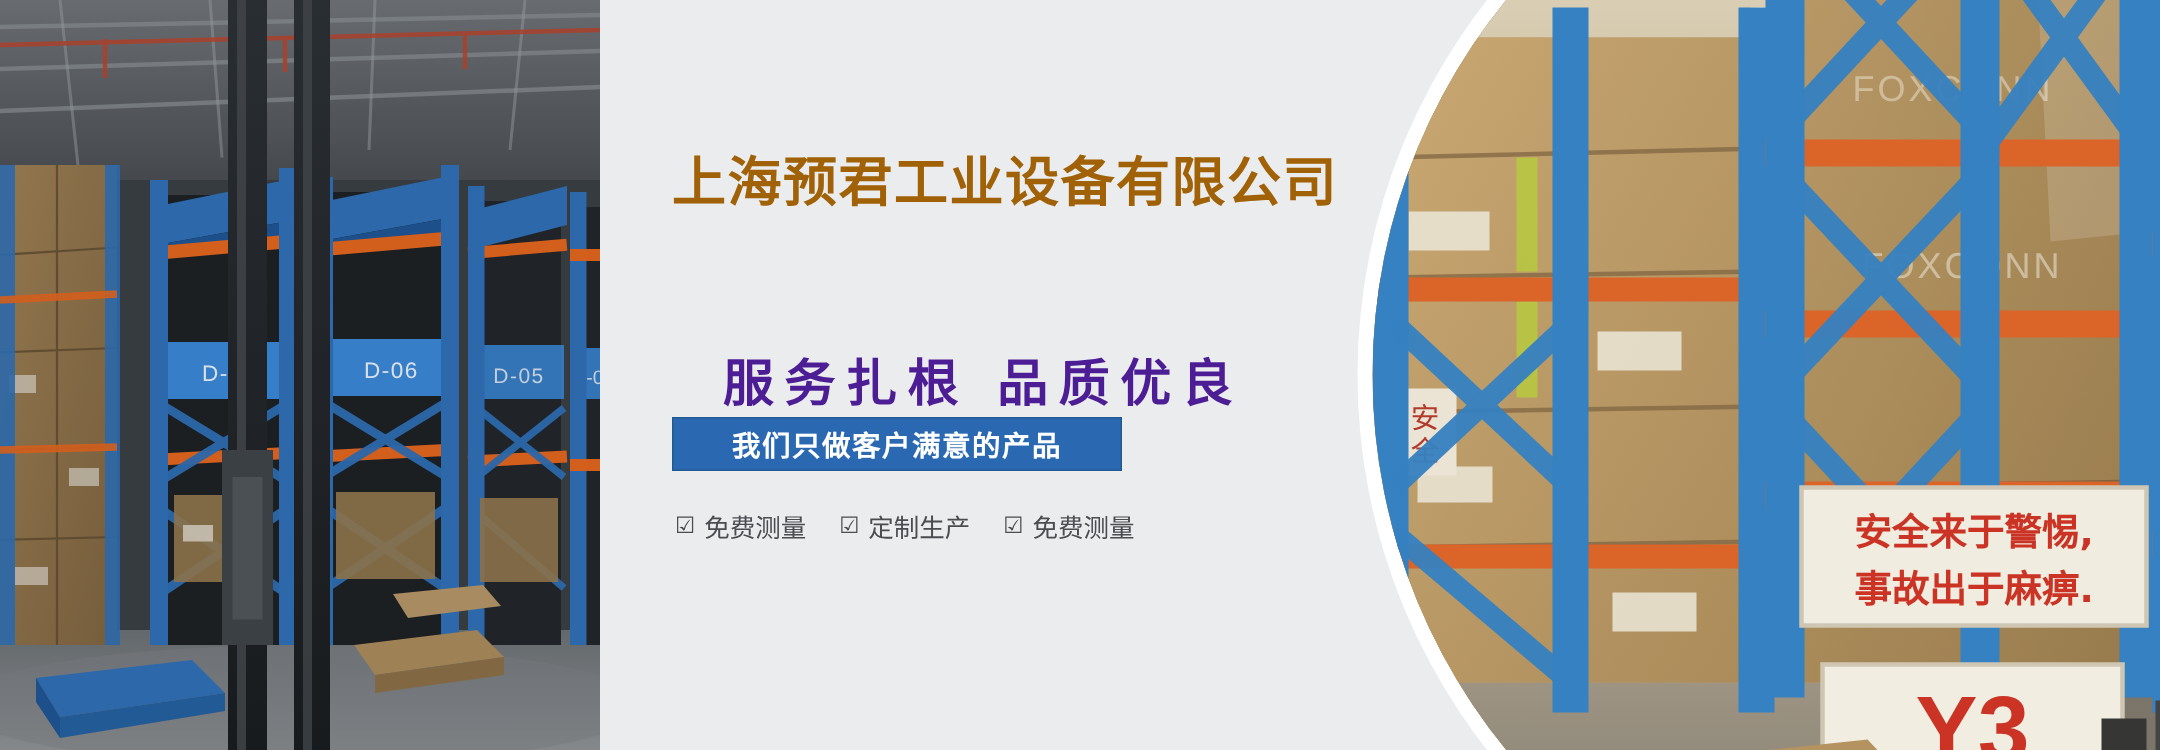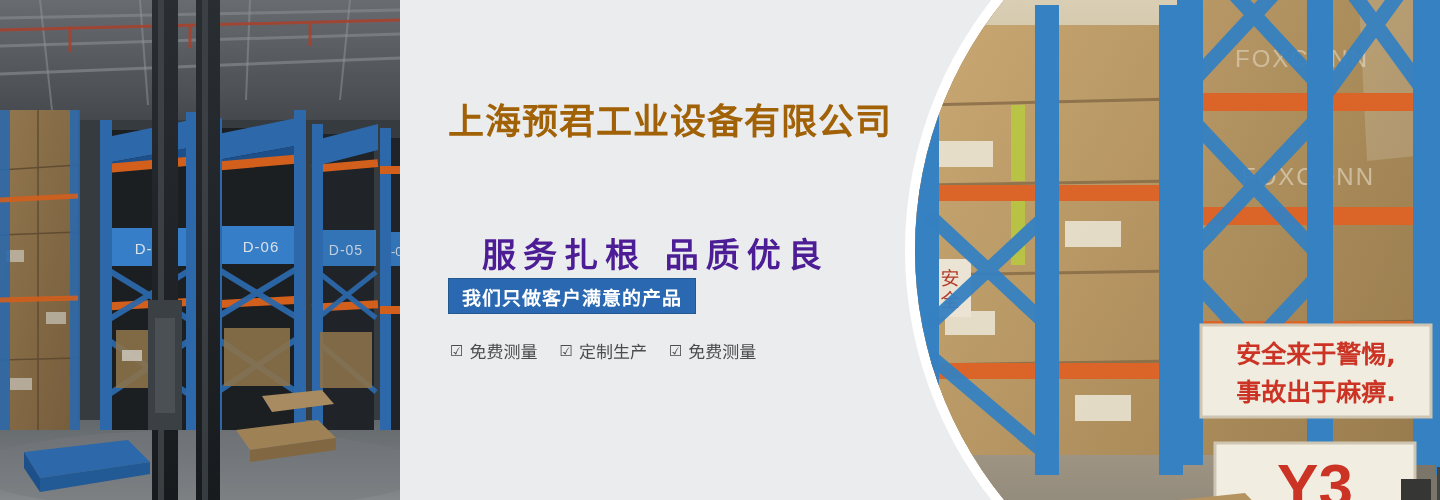--- a/index.html
+++ b/index.html
@@ -75,21 +75,21 @@
     color: #4c1d95;
     letter-spacing: 7px;
     white-space: nowrap;
     margin-left: 34px;
   }
 
   .cta-button {
     position: absolute;
     left: 48px;
     top: 278px;
-    width: 248px;
+    width: 300px;
     height: 36px;
     background: #2a69b2;
     border: 1px solid #23598f;
     box-sizing: border-box;
     color: #ffffff;
     font-size: 19px;
     font-weight: bold;
     letter-spacing: 1px;
     display: flex;
     align-items: center;

